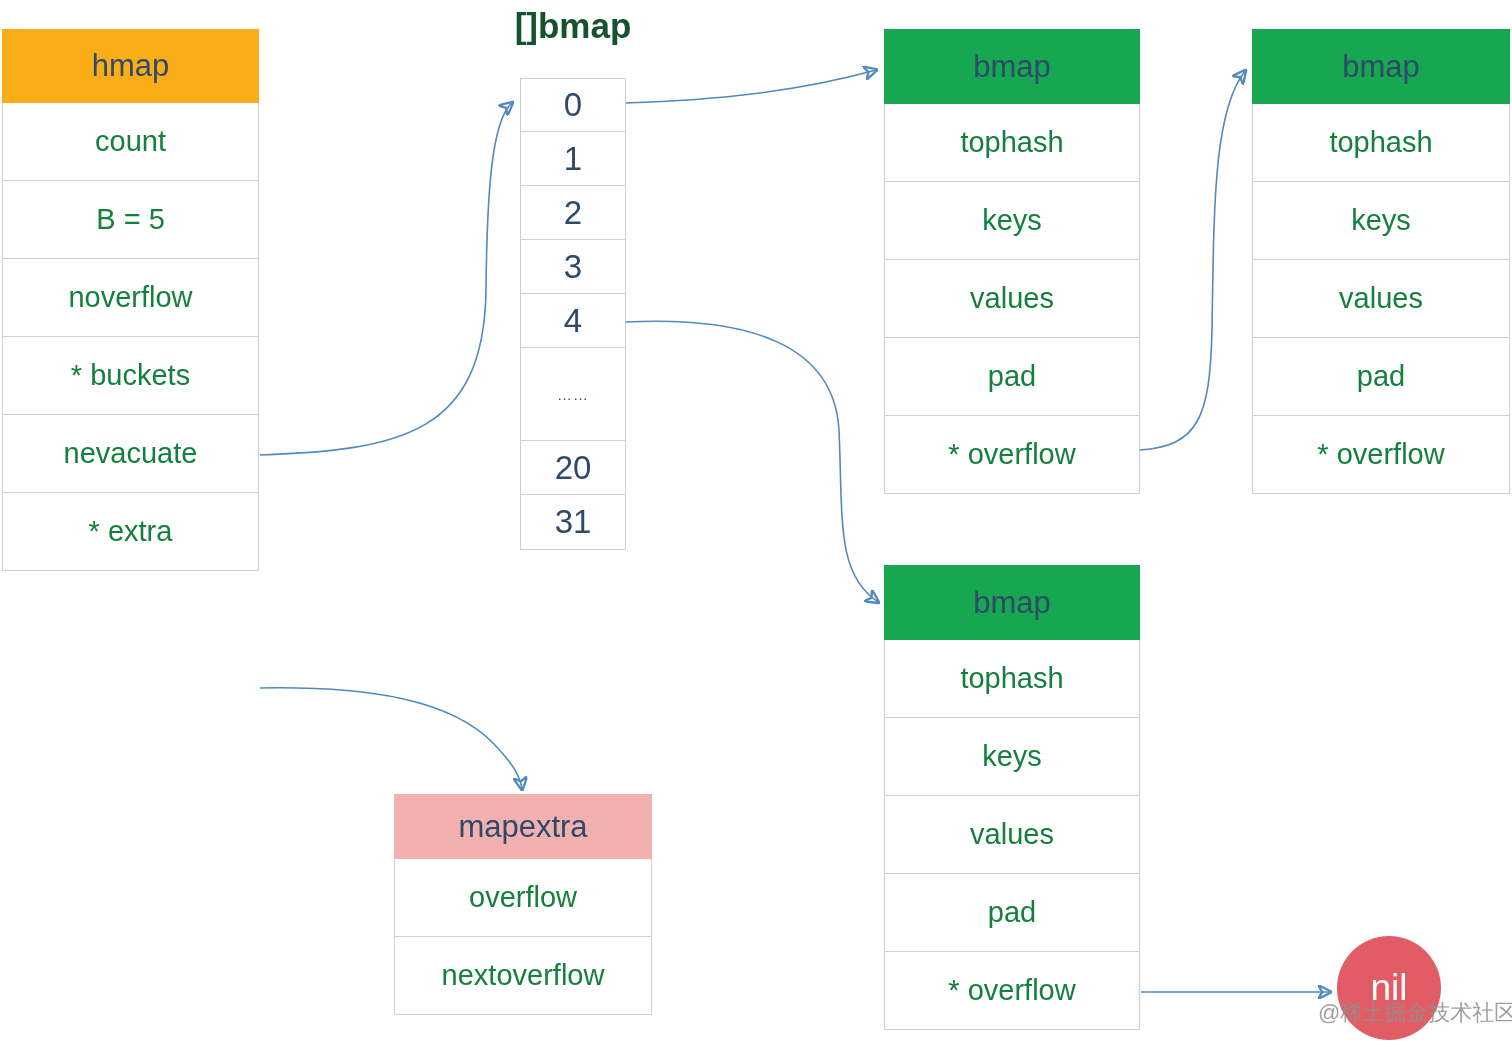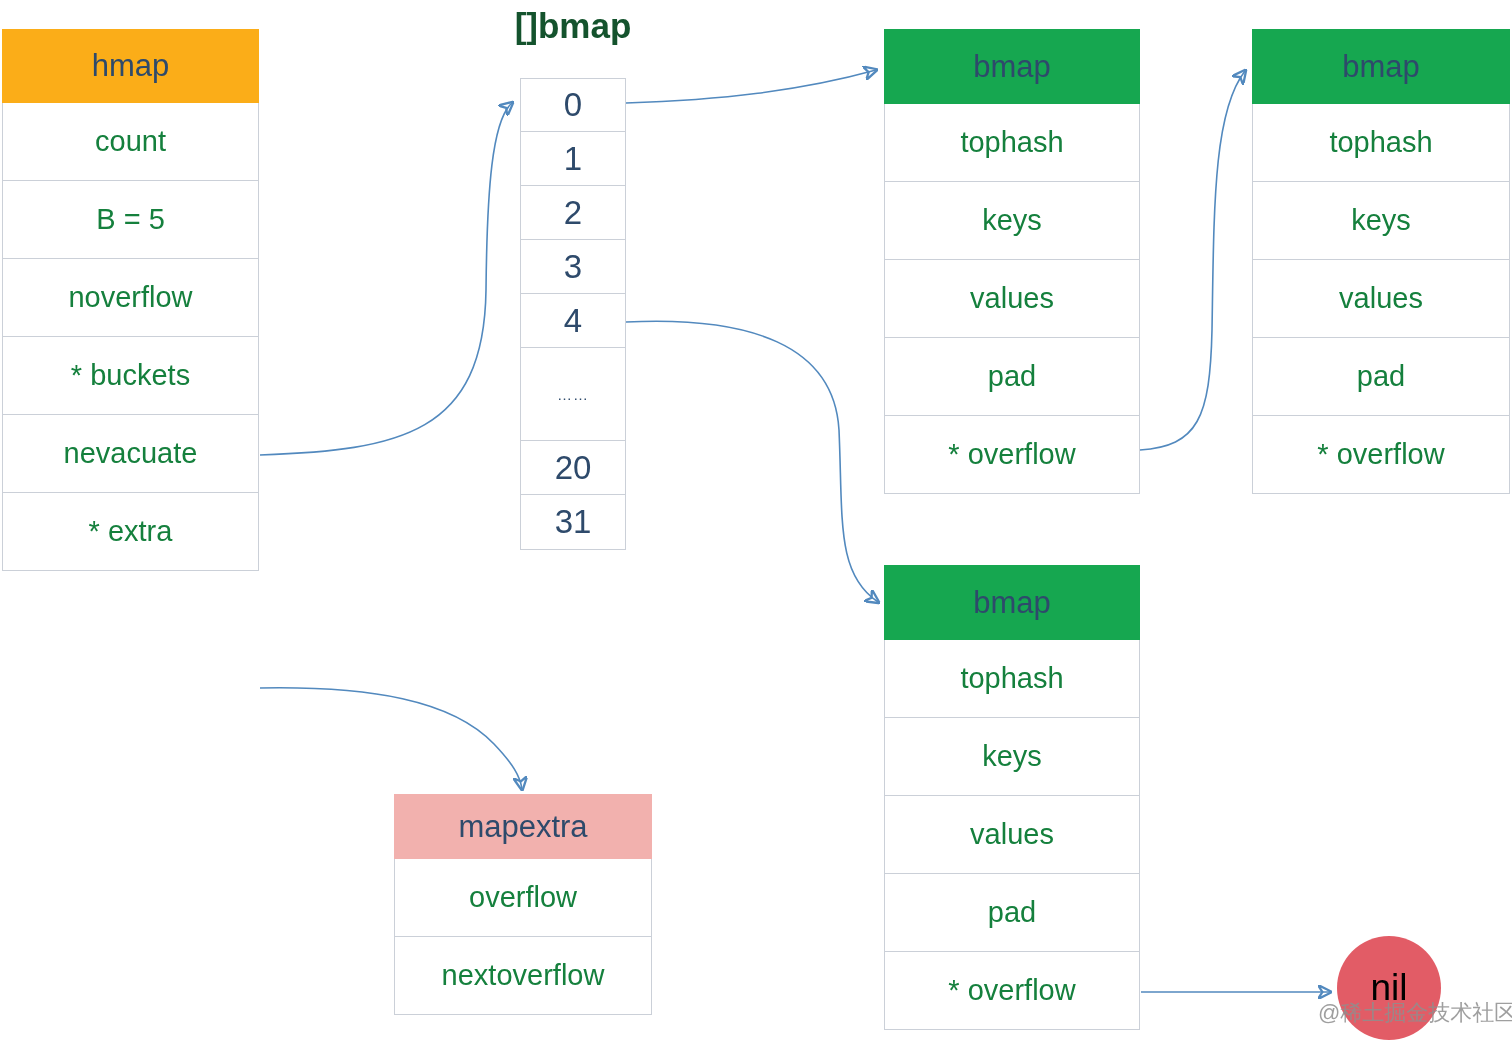--- a/index.html
+++ b/index.html
@@ -47,21 +47,21 @@
   
   #array-label {
     position:absolute; left:508px; top:6px; width:130px;
     text-align:center; font-size:35px; font-weight:600; color:#14532d; z-index:1;
   }
   
   #nil-node {
     position:absolute; left:1337px; top:936px; width:104px; height:104px;
     border-radius:50%; background:#E25C66; z-index:1;
     display:flex; align-items:center; justify-content:center;
-    color:#000000; font-size:37px;
+    color:#ffffff; font-size:37px;
   }
   
   #watermark {
     position:absolute; left:1318px; top:998px; z-index:10;
     font-size:22px; color:#8F8F8F; opacity:0.85; white-space:nowrap;
   }
   
   #arrows {
     position:absolute; left:0; top:0; width:1512px; height:1048px;
     z-index:5; pointer-events:none;

